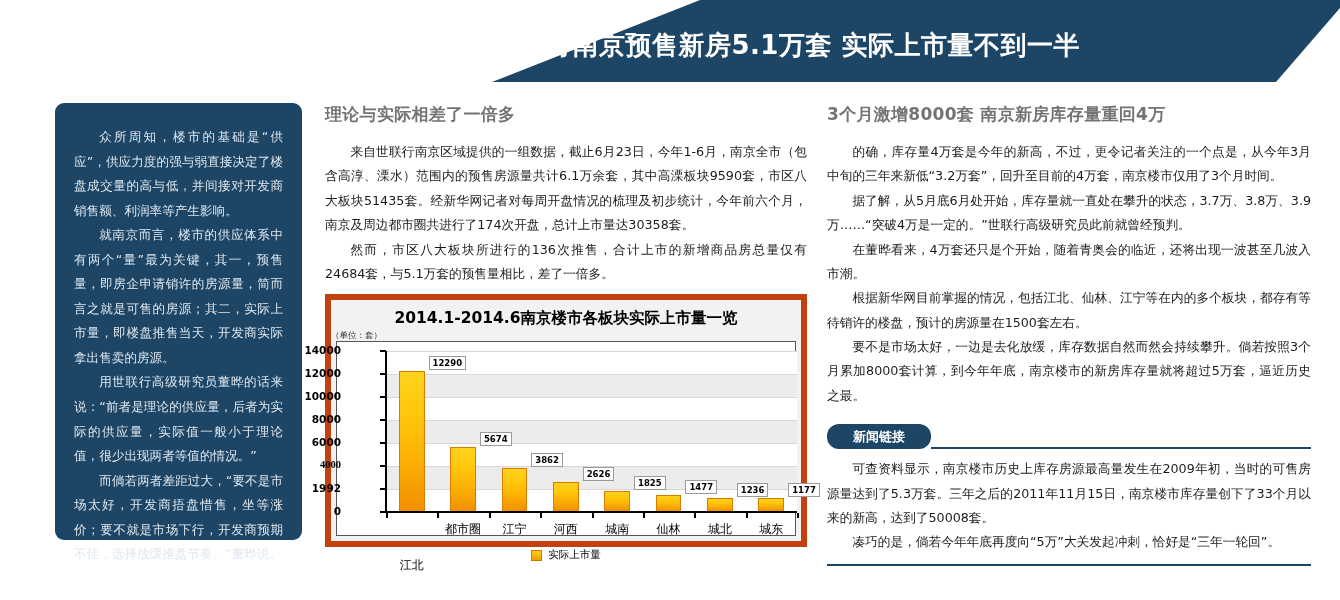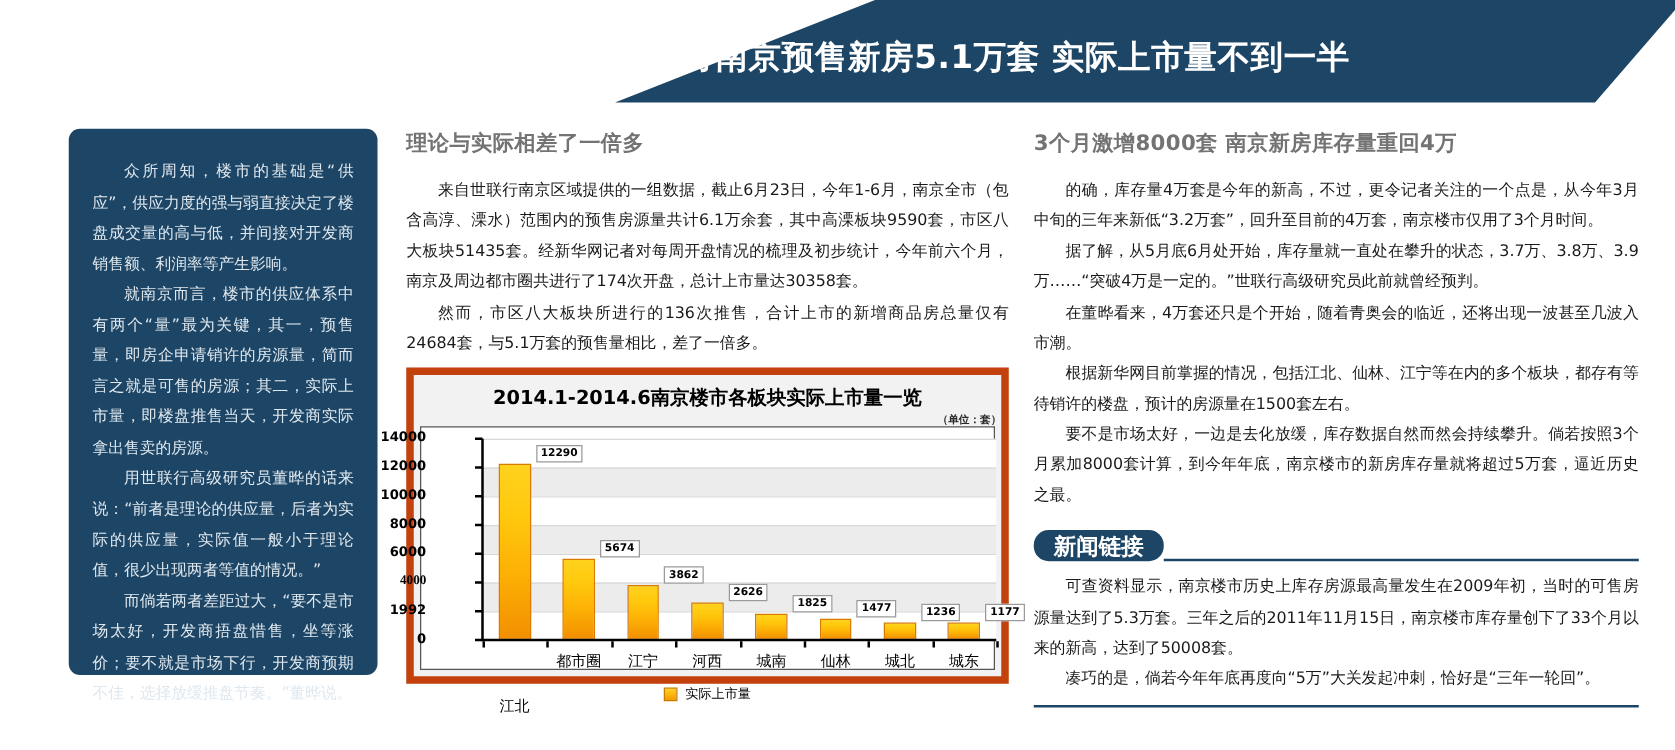--- a/index.html
+++ b/index.html
@@ -103,25 +103,24 @@
   }
   #chart-title {
     text-align: center;
     font-size: 15.5px;
     font-weight: bold;
     color: #000;
     padding-top: 8px;
     font-family: "DejaVu Sans", "Liberation Sans", sans-serif;
   }
   #chart-subtitle {
-    text-align: right;
+    text-align: left;
     font-size: 8.5px;
     color: #2a2a2a;
     margin-top: 1px;
-    font-weight: bold;
   }
   #plot-frame {
     position: absolute;
     left: 5px;
     top: 41px;
     right: 5px;
     bottom: 5px;
     background: #ffffff;
     border: 1px solid #555;
     box-sizing: border-box;
@@ -245,21 +244,21 @@
   }
   #news-link-badge {
     position: absolute;
     left: 0;
     top: 0;
     height: 25px;
     min-width: 104px;
     background: #1d4565;
     border-radius: 12px;
     color: #ffffff;
-    font-size: 18px;
+    font-size: 13px;
     font-weight: bold;
     display: flex;
     align-items: center;
     justify-content: center;
     padding: 0 14px;
     box-sizing: border-box;
     z-index: 2;
   }
   #news-link-rule-top {
     position: absolute;

